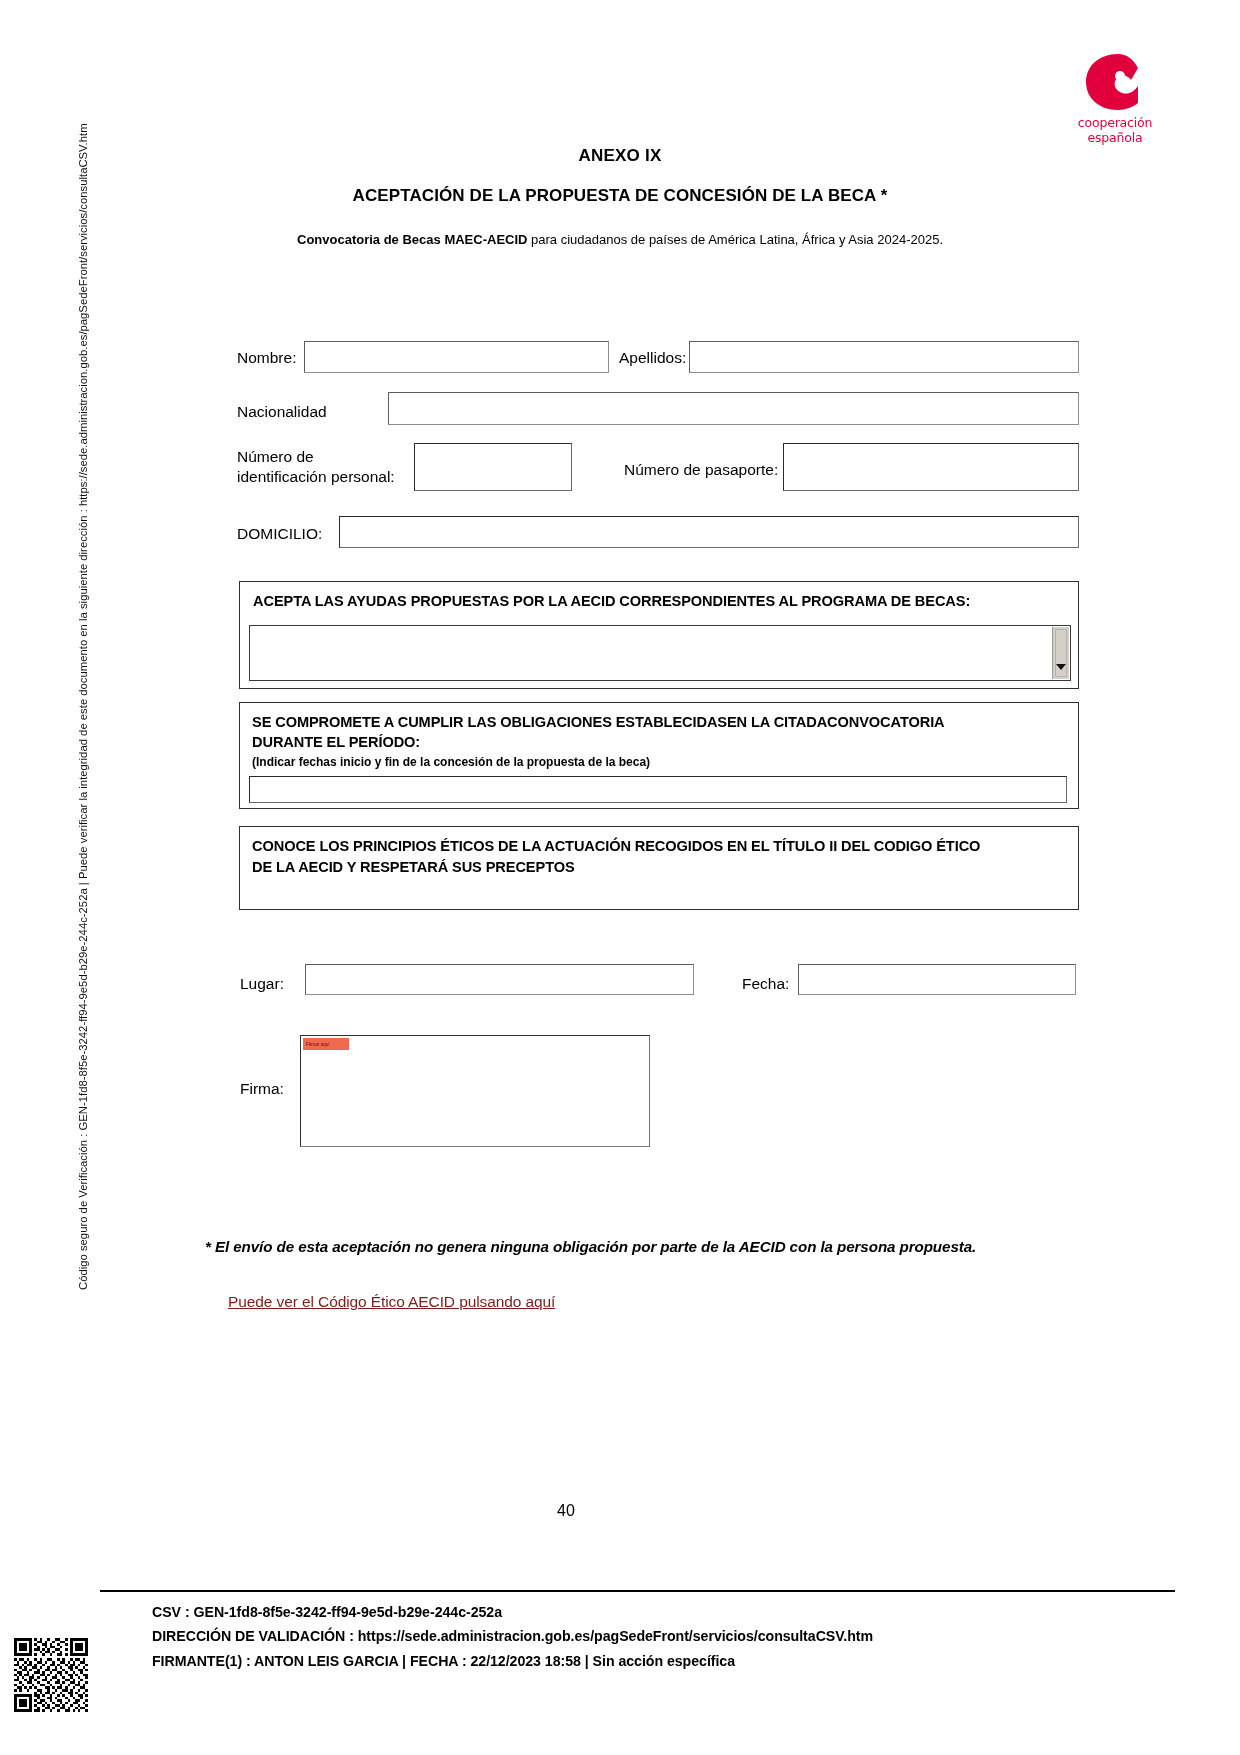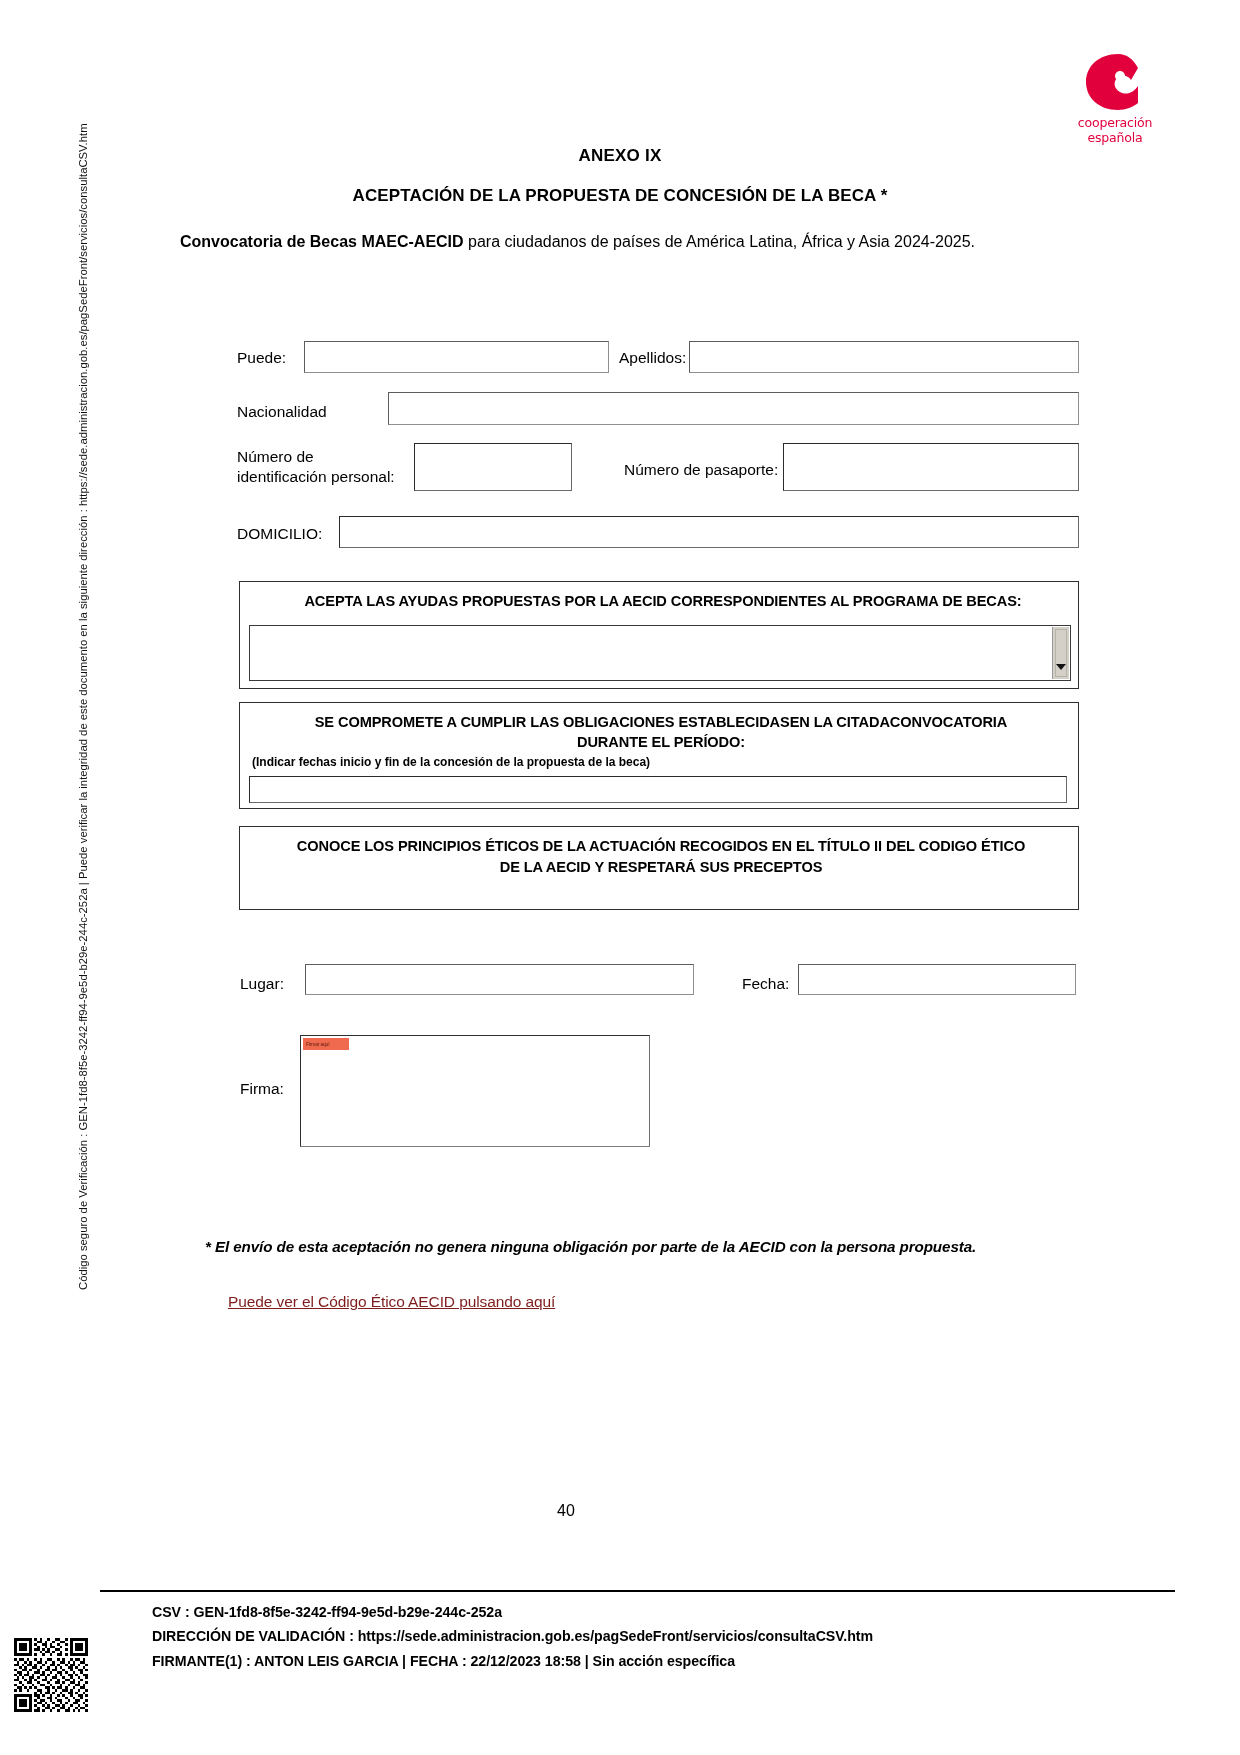--- a/index.html
+++ b/index.html
@@ -79,22 +79,22 @@
     text-align: center;
     font-size: 17px;
     font-weight: bold;
     letter-spacing: 0.1px;
   }
   .h-conv {
     position: absolute;
     left: 180px;
     top: 232px;
     width: 880px;
-    text-align: left;
-    font-size: 16px;
+    text-align: center;
+    font-size: 13px;
     line-height: 1.3;
   }
   .h-conv .strong { font-weight: bold; }
   .lbl {
     position: absolute;
     font-size: 15.5px;
     line-height: 1.25;
     white-space: nowrap;
     color: #000;
   }
@@ -118,21 +118,20 @@
     border: 1px solid #2f2f2f;
     box-sizing: border-box;
     background: #fff;
   }
   .decl-title {
     position: absolute;
     font-size: 14.6px;
     font-weight: bold;
     line-height: 1.34;
     letter-spacing: -0.1px;
-    text-align: center;
   }
   .decl-sub {
     position: absolute;
     font-size: 12px;
     font-weight: bold;
     line-height: 1.34;
   }
 
   
   .combo {
@@ -278,21 +277,21 @@
       <circle cx="38" cy="24" r="5" fill="#ffffff"></circle>
     </svg>
     <div class="logo-text1">cooperación</div>
     <div class="logo-text2">española</div>
   </div>
 
   <div class="h-anexo">ANEXO IX</div>
   <div class="h-acept">ACEPTACIÓN DE LA PROPUESTA DE CONCESIÓN DE LA BECA *</div>
   <div class="h-conv"><span class="strong">Convocatoria de Becas MAEC-AECID</span><span> para ciudadanos de países de América Latina, África y Asia 2024-2025.</span></div>
 
-  <div class="lbl" style="left:237px; top:348px;">Puede:</div>
+  <div class="lbl" style="left:237px; top:348px;">Nombre:</div>
   <div class="inbox" style="left:304px; top:341px; width:305px; height:32px;"></div>
 
   <div class="lbl" style="left:619px; top:348px;">Apellidos:</div>
   <div class="inbox" style="left:689px; top:341px; width:390px; height:32px;"></div>
 
   <div class="lbl" style="left:237px; top:402px;">Nacionalidad</div>
   <div class="inbox" style="left:388px; top:392px; width:691px; height:33px;"></div>
 
   <div class="lbl" style="left:237px; top:447px;">Número de</div>
   <div class="lbl" style="left:237px; top:467px;">identificación personal:</div>

